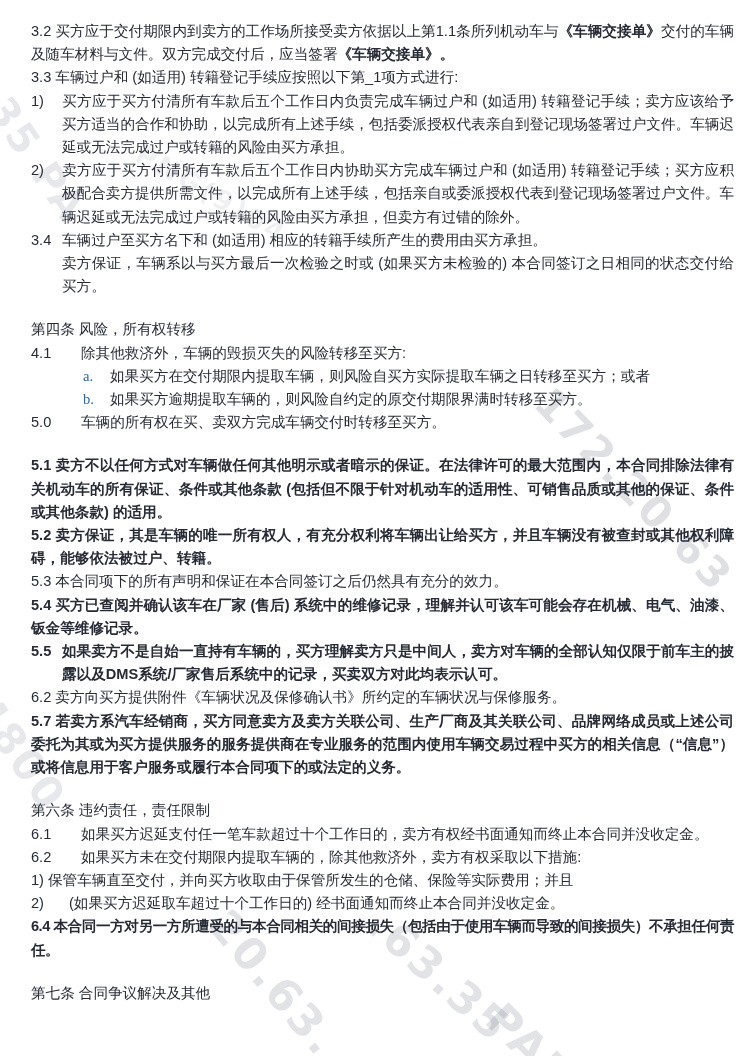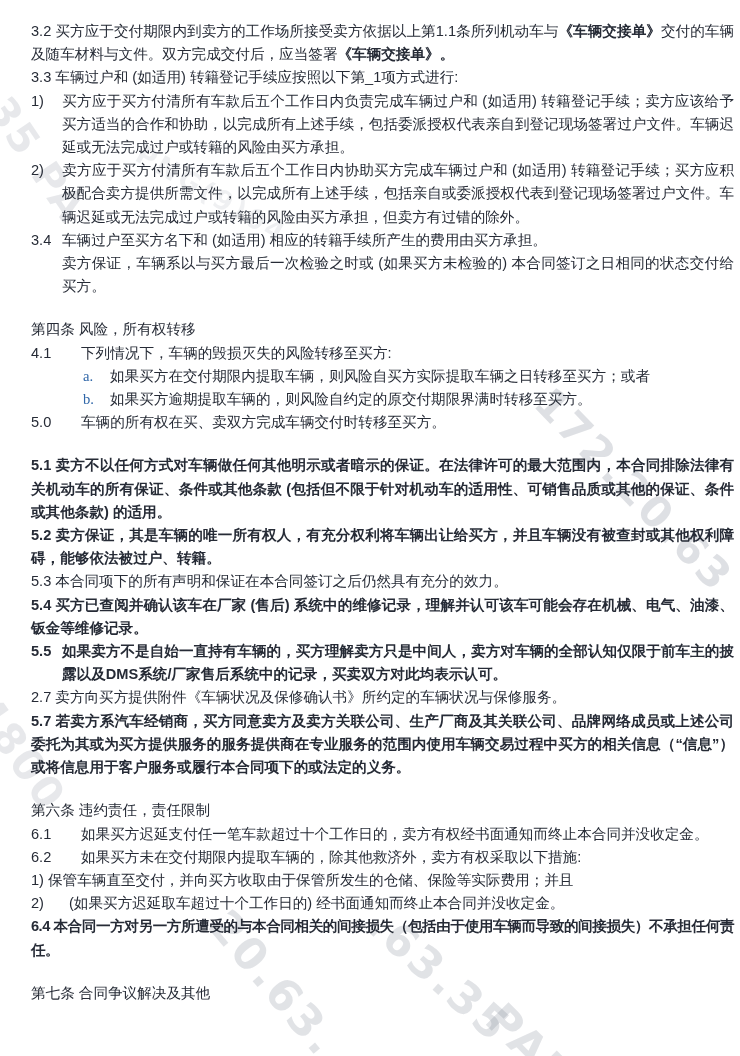--- a/index.html
+++ b/index.html
@@ -54,31 +54,31 @@
   </div>
 <div class="doc" data-name="document-body">
     <p class="para plain" data-name="clause-3-2"><span class="run" data-name="text-run">3.2 买方应于交付期限内到卖方的工作场所接受卖方依据以上第1.1条所列机动车与</span><span class="run b" data-name="text-run">《车辆交接单》</span><span class="run" data-name="text-run">交付的车辆及随车材料与文件。双方完成交付后，应当签署</span><span class="run b" data-name="text-run">《车辆交接单》。</span></p>
     <p class="para plain" data-name="clause-3-3"><span class="run" data-name="text-run">3.3 车辆过户和 (如适用) 转籍登记手续应按照以下第_1项方式进行:</span></p>
     <p class="para hang" data-name="clause-3-3-item-1" style="padding-left: 31px; text-indent: -31px;"><span class="mk" data-name="list-marker" style="width: 31px;">1)</span><span class="run" data-name="text-run">买方应于买方付清所有车款后五个工作日内负责完成车辆过户和 (如适用) 转籍登记手续；卖方应该给予买方适当的合作和协助，以完成所有上述手续，包括委派授权代表亲自到登记现场签署过户文件。车辆迟延或无法完成过户或转籍的风险由买方承担。</span></p>
     <p class="para hang" data-name="clause-3-3-item-2" style="padding-left: 31px; text-indent: -31px;"><span class="mk" data-name="list-marker" style="width: 31px;">2)</span><span class="run" data-name="text-run">卖方应于买方付清所有车款后五个工作日内协助买方完成车辆过户和 (如适用) 转籍登记手续；买方应积极配合卖方提供所需文件，以完成所有上述手续，包括亲自或委派授权代表到登记现场签署过户文件。车辆迟延或无法完成过户或转籍的风险由买方承担，但卖方有过错的除外。</span></p>
     <p class="para hang" data-name="clause-3-4" style="padding-left: 31px; text-indent: -31px;"><span class="mk" data-name="list-marker" style="width: 31px;">3.4</span><span class="run" data-name="text-run">车辆过户至买方名下和 (如适用) 相应的转籍手续所产生的费用由买方承担。</span></p>
     <p class="para indent" data-name="clause-3-4-note"><span class="run" data-name="text-run">卖方保证，车辆系以与买方最后一次检验之时或 (如果买方未检验的) 本合同签订之日相同的状态交付给买方。</span></p>
     <div class="spacer" data-name="paragraph-spacer"></div>
     <p class="para heading" data-name="heading-article-4"><span class="run" data-name="text-run">第四条 风险，所有权转移</span></p>
-    <p class="para tab" data-name="clause-4-1"><span class="mk" data-name="list-marker" style="width: 50px;">4.1</span><span class="run" data-name="text-run">下列情况下，车辆的毁损灭失的风险转移至买方:</span></p>
+    <p class="para tab" data-name="clause-4-1"><span class="mk" data-name="list-marker" style="width: 50px;">4.1</span><span class="run" data-name="text-run">除其他救济外，车辆的毁损灭失的风险转移至买方:</span></p>
     <p class="para sub" data-name="clause-4-1-a"><span class="mk" data-name="list-marker" style="width: 27px;">a.</span><span class="run" data-name="text-run">如果买方在交付期限内提取车辆，则风险自买方实际提取车辆之日转移至买方；或者</span></p>
     <p class="para sub" data-name="clause-4-1-b"><span class="mk" data-name="list-marker" style="width: 27px;">b.</span><span class="run" data-name="text-run">如果买方逾期提取车辆的，则风险自约定的原交付期限界满时转移至买方。</span></p>
     <p class="para tab" data-name="clause-4-2"><span class="mk" data-name="list-marker" style="width: 50px;">5.0</span><span class="run" data-name="text-run">车辆的所有权在买、卖双方完成车辆交付时转移至买方。</span></p>
     <div class="spacer" data-name="paragraph-spacer"></div>
     <p class="para plain b" data-name="clause-5-1"><span class="run" data-name="text-run">5.1 卖方不以任何方式对车辆做任何其他明示或者暗示的保证。在法律许可的最大范围内，本合同排除法律有关机动车的所有保证、条件或其他条款 (包括但不限于针对机动车的适用性、可销售品质或其他的保证、条件或其他条款) 的适用。</span></p>
     <p class="para plain b" data-name="clause-5-2"><span class="run" data-name="text-run">5.2 卖方保证，其是车辆的唯一所有权人，有充分权利将车辆出让给买方，并且车辆没有被查封或其他权利障碍，能够依法被过户、转籍。</span></p>
     <p class="para plain" data-name="clause-5-3"><span class="run" data-name="text-run">5.3 本合同项下的所有声明和保证在本合同签订之后仍然具有充分的效力。</span></p>
     <p class="para plain b" data-name="clause-5-4"><span class="run" data-name="text-run">5.4 买方已查阅并确认该车在厂家 (售后) 系统中的维修记录，理解并认可该车可能会存在机械、电气、油漆、钣金等维修记录。</span></p>
     <p class="para hang b" data-name="clause-5-5" style="padding-left: 31px; text-indent: -31px;"><span class="mk" data-name="list-marker" style="width: 31px;">5.5</span><span class="run" data-name="text-run">如果卖方不是自始一直持有车辆的，买方理解卖方只是中间人，卖方对车辆的全部认知仅限于前车主的披露以及DMS系统/厂家售后系统中的记录，买卖双方对此均表示认可。</span></p>
-    <p class="para plain" data-name="clause-5-6"><span class="run" data-name="text-run">2.7 卖方向买方提供附件《车辆状况及保修确认书》所约定的车辆状况与保修服务。</span></p>
+    <p class="para plain" data-name="clause-5-6"><span class="run" data-name="text-run">6.2 卖方向买方提供附件《车辆状况及保修确认书》所约定的车辆状况与保修服务。</span></p>
     <p class="para plain b" data-name="clause-5-7"><span class="run" data-name="text-run">5.7 若卖方系汽车经销商，买方同意卖方及卖方关联公司、生产厂商及其关联公司、品牌网络成员或上述公司委托为其或为买方提供服务的服务提供商在专业服务的范围内使用车辆交易过程中买方的相关信息（“信息”）或将信息用于客户服务或履行本合同项下的或法定的义务。</span></p>
     <div class="spacer" data-name="paragraph-spacer"></div>
     <p class="para heading" data-name="heading-article-6"><span class="run" data-name="text-run">第六条 违约责任，责任限制</span></p>
     <p class="para tab" data-name="clause-6-1"><span class="mk" data-name="list-marker" style="width: 50px;">6.1</span><span class="run" data-name="text-run">如果买方迟延支付任一笔车款超过十个工作日的，卖方有权经书面通知而终止本合同并没收定金。</span></p>
     <p class="para tab" data-name="clause-6-2"><span class="mk" data-name="list-marker" style="width: 50px;">6.2</span><span class="run" data-name="text-run">如果买方未在交付期限内提取车辆的，除其他救济外，卖方有权采取以下措施:</span></p>
     <p class="para plain" data-name="clause-6-2-item-1"><span class="run" data-name="text-run">1) 保管车辆直至交付，并向买方收取由于保管所发生的仓储、保险等实际费用；并且</span></p>
     <p class="para tab" data-name="clause-6-2-item-2"><span class="mk" data-name="list-marker" style="width: 38px;">2)</span><span class="run" data-name="text-run">(如果买方迟延取车超过十个工作日的) 经书面通知而终止本合同并没收定金。</span></p>
     <p class="para plain b" data-name="clause-6-4"><span class="run" data-name="text-run">6.4 本合同一方对另一方所遭受的与本合同相关的间接损失（包括由于使用车辆而导致的间接损失）不承担任何责任。</span></p>
     <div class="spacer" data-name="paragraph-spacer"></div>
     <p class="para heading" data-name="heading-article-7"><span class="run" data-name="text-run">第七条 合同争议解决及其他</span></p>

